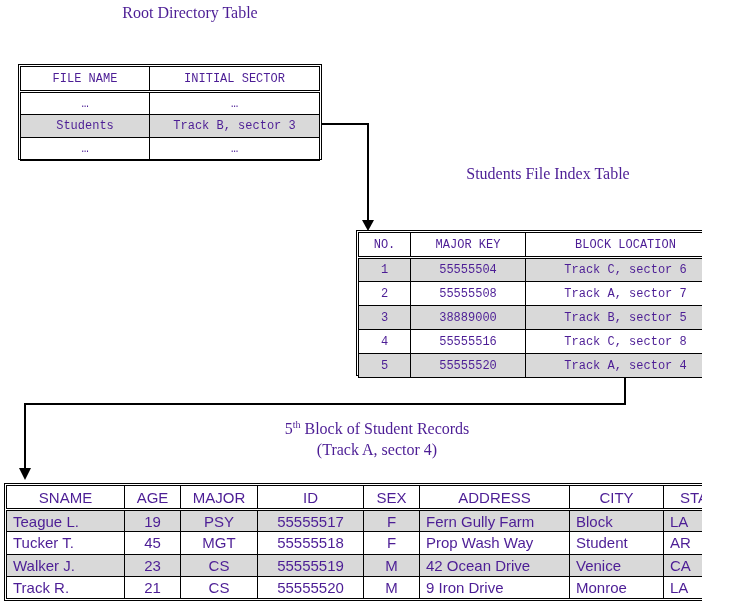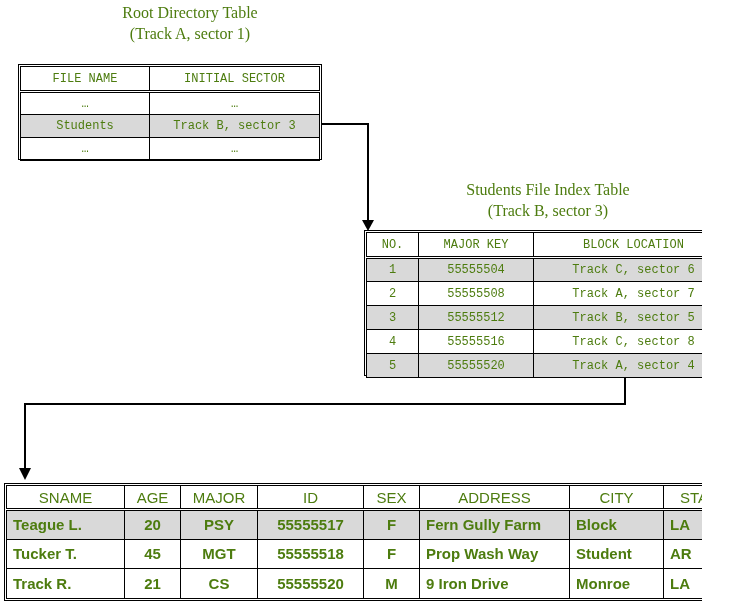--- a/index.html
+++ b/index.html
@@ -4,21 +4,21 @@
 <style>
   * { box-sizing: border-box; margin: 0; padding: 0; }
   html, body { background: #ffffff; }
   .canvas {
     position: relative;
     width: 702px;
     height: 604px;
     background: #ffffff;
     overflow: hidden;
     font-family: "Liberation Serif", serif;
-    color: #4d7c0f;
+    color: #4c1d95;
   }
   .connectors {
     position: absolute;
     left: 0; top: 0;
     width: 749px; height: 604px;
     pointer-events: none;
   }
   .connectors polyline { fill: none; stroke: #000; stroke-width: 2; }
   .connectors polygon  { fill: #000; stroke: none; }
 
@@ -57,38 +57,37 @@
 
   
   .t-serif { font-family: Liberation Mono, monospace; font-size: 12px; }
   .t-serif thead th { height: 25px; }
   .t1 tbody td { height: 23px; }
   .t2 tbody td { height: 24px; }
 
   
   .t-sans { font-family: "Liberation Sans", sans-serif; font-size: 15px; }
   .t-sans thead th { height: 24px; }
-  .t-sans tbody td { height: 22px; font-weight: bold; }
+  .t-sans tbody td { height: 22px; }
   .t3 td.al, .t3 th.al { text-align: left; padding-left: 6px; }
 </style>
 </head>
 <body>
 
 <div class="canvas">
 
   <svg class="connectors" width="749" height="604" viewBox="0 0 749 604">
     <polyline points="322,124 368,124 368,222"></polyline>
     <polygon points="362,220 374,220 368,231"></polygon>
     <polyline points="625,376 625,404 25,404 25,470"></polyline>
     <polygon points="19,468 31,468 25,480"></polygon>
   </svg>
 
   <div class="title" style="left:40px; top:2px; width:300px;">
     <div>Root Directory Table</div>
-    <div>(Track A, sector 1)</div>
   </div>
 
   <div class="tbl-wrap" style="left:18px; top:64px; width:304px; height:96px;">
     <table class="dtable t-serif t1">
       <colgroup>
           <col style="width:129px">
           <col>
         </colgroup>
       <thead>
         <tr>
@@ -106,26 +105,25 @@
           <td>Track B, sector 3</td>
         </tr>
         <tr>
           <td>…</td>
           <td>…</td>
         </tr>
       </tbody>
     </table>
   </div>
 
-  <div class="title" style="left:398px; top:163px; width:300px;margin-top:16px;">
+  <div class="title" style="left:398px; top:163px; width:300px;">
     <div>Students File Index Table</div>
-    <div>(Track B, sector 3)</div>
-  </div>
-
-  <div class="tbl-wrap" style="left:364px; top:230px; width:372px; height:146px;">
+  </div>
+
+  <div class="tbl-wrap" style="left:356px; top:230px; width:372px; height:146px;">
     <table class="dtable t-serif t2">
       <colgroup>
           <col style="width:52px">
           <col style="width:115px">
           <col>
         </colgroup>
       <thead>
         <tr>
           <th>NO.</th>
           <th>MAJOR KEY</th>
@@ -138,37 +136,41 @@
           <td>55555504</td>
           <td>Track C, sector 6</td>
         </tr>
         <tr>
           <td>2</td>
           <td>55555508</td>
           <td>Track A, sector 7</td>
         </tr>
         <tr class="shaded">
           <td>3</td>
-          <td>55555512</td>
+          <td>38889000</td>
           <td>Track B, sector 5</td>
         </tr>
         <tr>
           <td>4</td>
           <td>55555516</td>
           <td>Track C, sector 8</td>
         </tr>
         <tr class="shaded">
           <td>5</td>
           <td>55555520</td>
           <td>Track A, sector 4</td>
         </tr>
       </tbody>
     </table>
   </div>
 
+  <div class="title" style="left:227px; top:418px; width:300px;">
+    <div><span>5</span><sup>th</sup><span> Block of Student Records</span></div>
+    <div>(Track A, sector 4)</div>
+  </div>
 
   <div class="tbl-wrap" style="left:4px; top:483px; width:741px; height:118px;">
     <table class="dtable t-sans t3">
       <colgroup>
         <col style="width:118px">
           <col style="width:56px">
           <col style="width:77px">
           <col style="width:106px">
         <col style="width:56px">
           <col style="width:150px">
@@ -183,38 +185,48 @@
           <th>ID</th>
           <th>SEX</th>
           <th>ADDRESS</th>
           <th>CITY</th>
           <th>STATE</th>
         </tr>
       </thead>
       <tbody>
         <tr class="shaded">
           <td class="al">Teague L.</td>
-          <td>20</td>
+          <td>19</td>
           <td>PSY</td>
           <td>55555517</td>
           <td>F</td>
           <td class="al">Fern Gully Farm</td>
           <td class="al">Block</td>
           <td class="al">LA</td>
         </tr>
         <tr>
           <td class="al">Tucker T.</td>
           <td>45</td>
           <td>MGT</td>
           <td>55555518</td>
           <td>F</td>
           <td class="al">Prop Wash Way</td>
           <td class="al">Student</td>
           <td class="al">AR</td>
         </tr>
+        <tr class="shaded">
+          <td class="al">Walker J.</td>
+          <td>23</td>
+          <td>CS</td>
+          <td>55555519</td>
+          <td>M</td>
+          <td class="al">42 Ocean Drive</td>
+          <td class="al">Venice</td>
+          <td class="al">CA</td>
+        </tr>
         <tr>
           <td class="al">Track R.</td>
           <td>21</td>
           <td>CS</td>
           <td>55555520</td>
           <td>M</td>
           <td class="al">9 Iron Drive</td>
           <td class="al">Monroe</td>
           <td class="al">LA</td>
         </tr>

